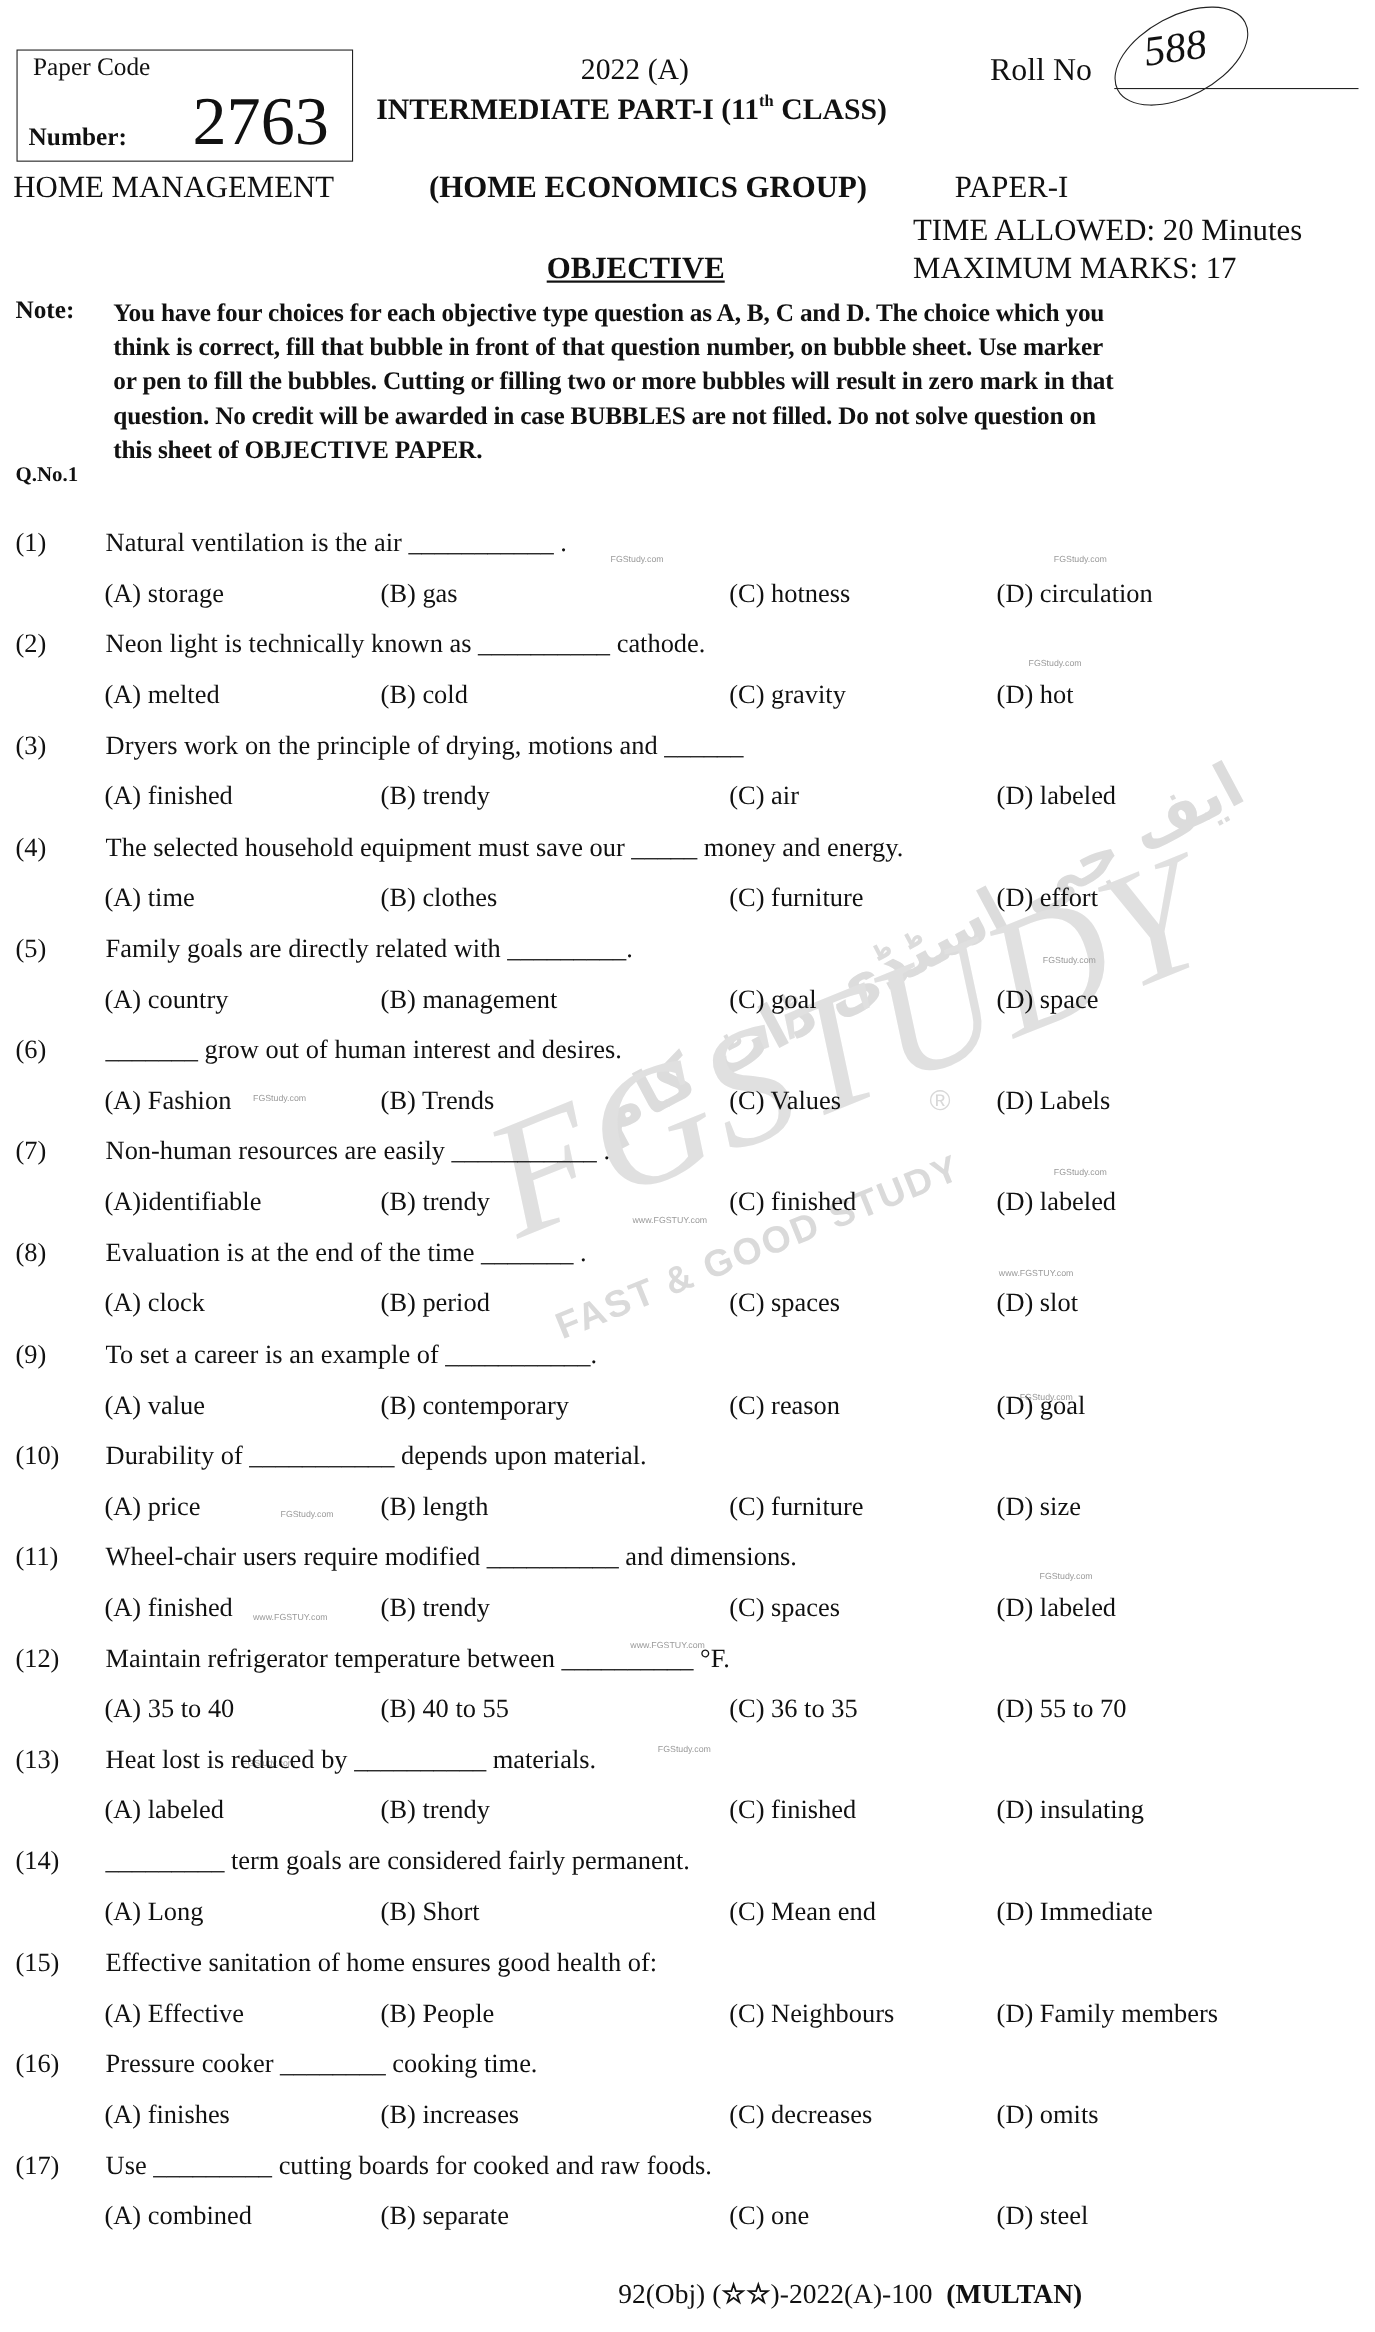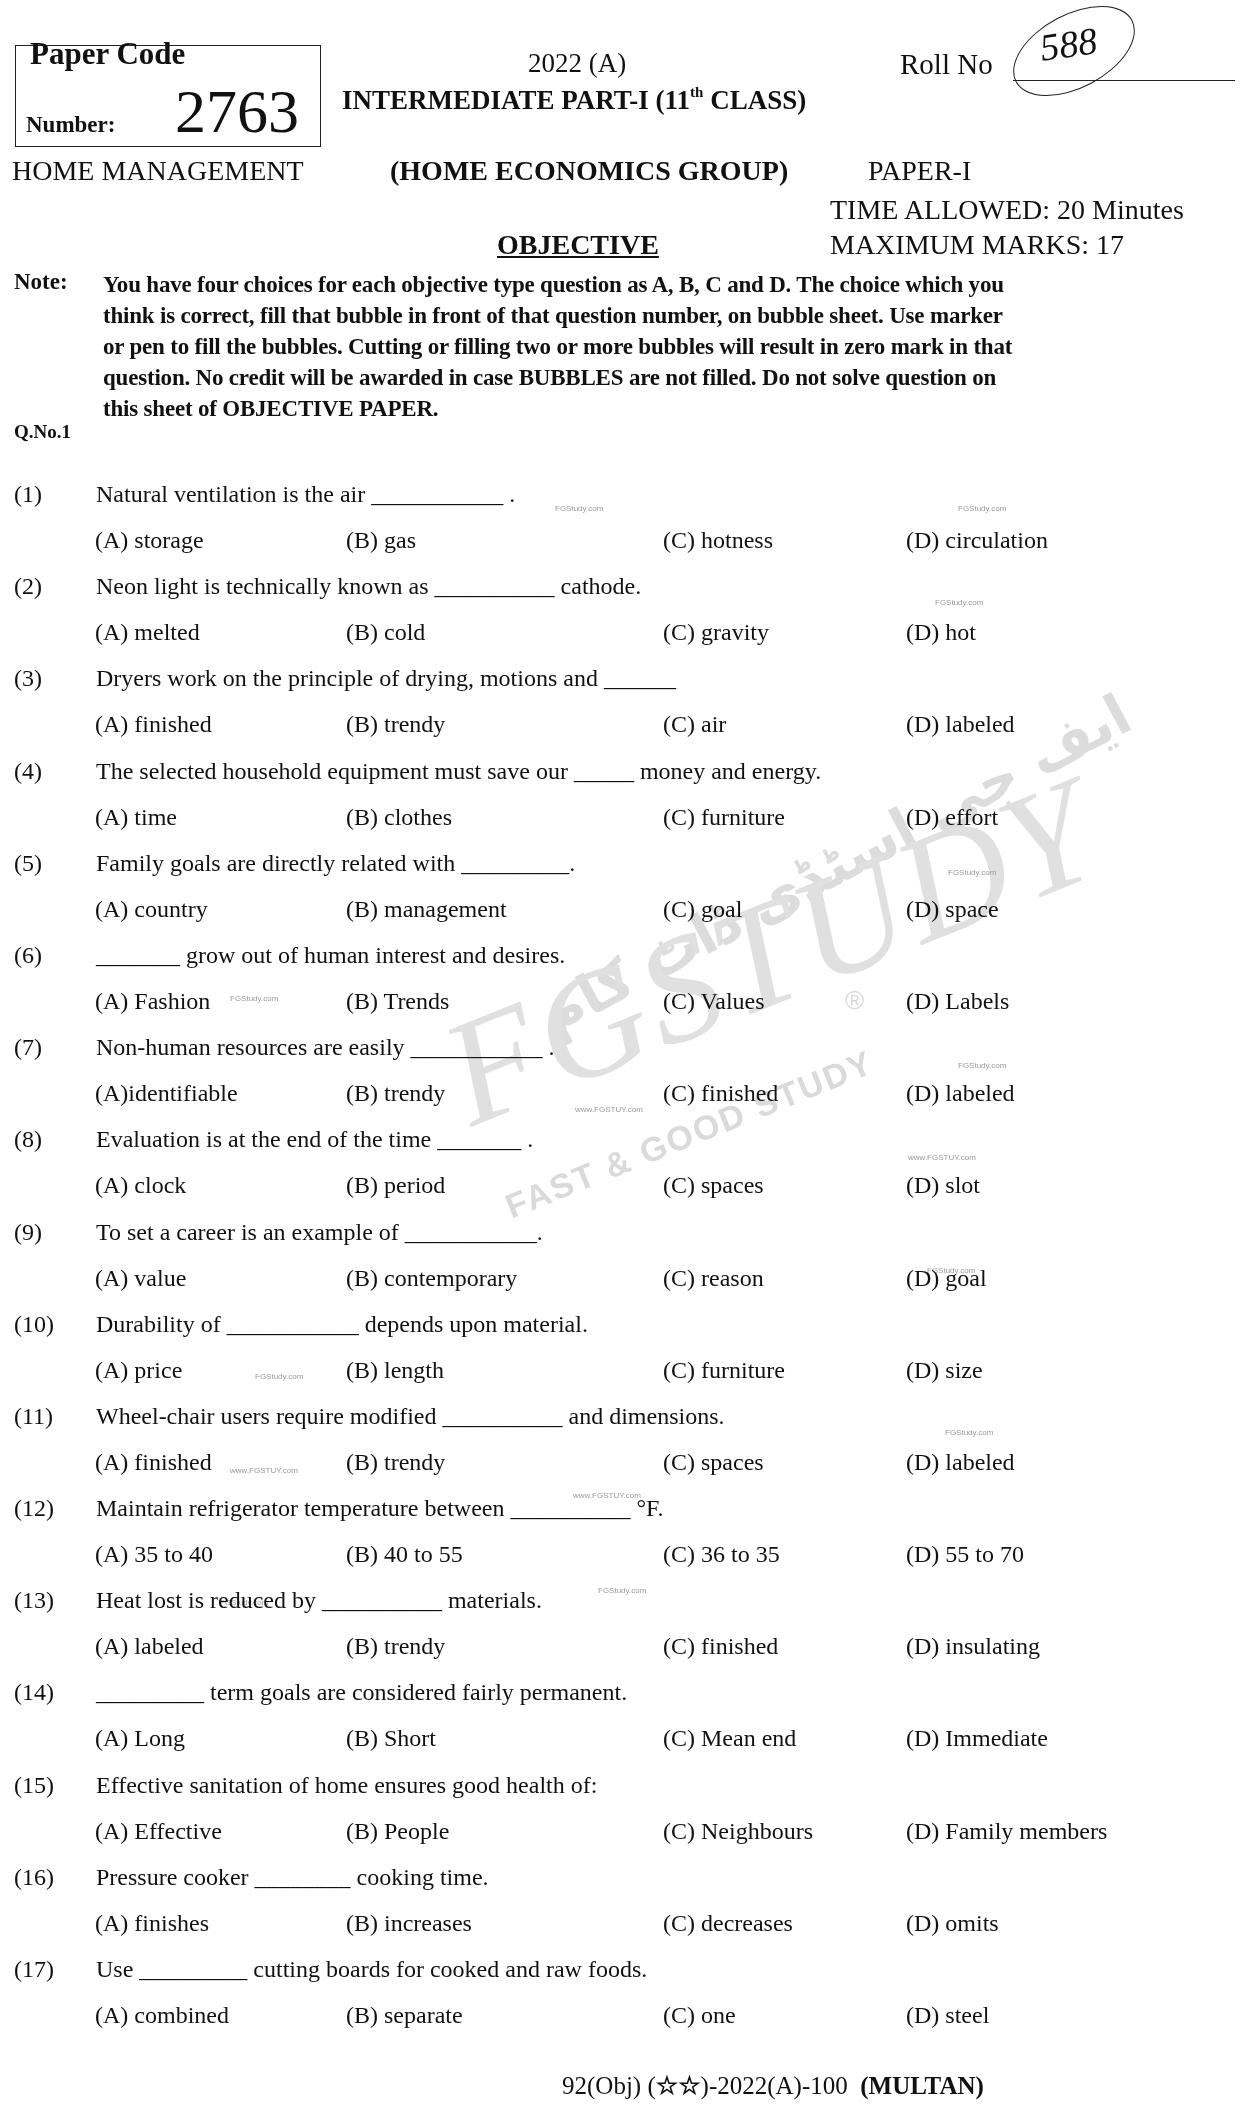--- a/index.html
+++ b/index.html
@@ -16,21 +16,21 @@
   .wm-tag { left: 500px; top: 1190px; font-size: 34px; font-weight: bold; font-family: "Liberation Sans", sans-serif;
             transform: rotate(-22deg); transform-origin: left top; color: #dadada; letter-spacing: 2px; }
   .wm-urdu { left: 530px; top: 990px; font-size: 56px; font-weight: bold; font-family: "DejaVu Sans", sans-serif;
              transform: rotate(-28deg); transform-origin: left top; color: #dcdcdc; }
   .wm-reg { left: 845px; top: 985px; font-size: 26px; color: #d8d8d8; font-family: "Liberation Sans", sans-serif; }
   .wm-small { position: absolute; font-size: 8px; color: #9a9a9a; font-family: "Liberation Sans", sans-serif; white-space: nowrap; }
 
   
   .code-box { position: absolute; left: 15px; top: 45px; width: 306px; height: 102px;
               border: 1.5px solid #222; border-left-width: 1.5px; box-sizing: border-box; }
-  .code-label1 { left: 30px; top: 36px; font-size: 31px; font-weight: bold; }
+  .code-label1 { left: 30px; top: 48px; font-size: 23px; font-weight: normal; }
   .code-label2 { left: 26px; top: 112px; font-size: 23px; font-weight: bold; }
   .code-num { left: 175px; top: 80px; font-size: 62px; line-height: 62px; }
   .year { left: 528px; top: 48px; font-size: 27px; }
   .inter { left: 342px; top: 84px; font-size: 27px; font-weight: bold; }
   .inter sup { font-size: 15px; vertical-align: 12px; }
   .roll-label { left: 900px; top: 48px; font-size: 29px; }
   .roll-line { position: absolute; left: 1013px; top: 80px; width: 222px; border-top: 1.5px solid #222; }
   .roll-hand { left: 1040px; top: 22px; font-size: 38px; font-style: italic; transform: rotate(-8deg); }
   .roll-oval { position: absolute; left: 1008px; top: 14px; width: 130px; height: 72px; border: 1.5px solid #222;
                border-radius: 50%; transform: rotate(-28deg); }

